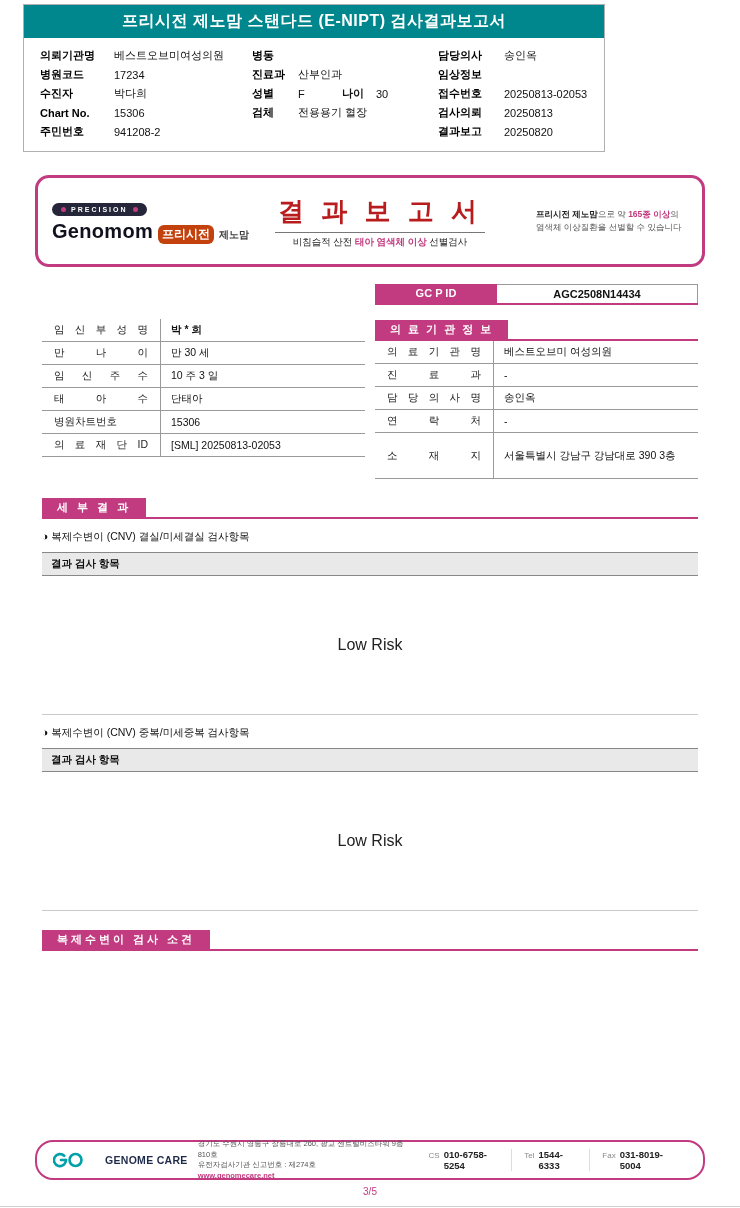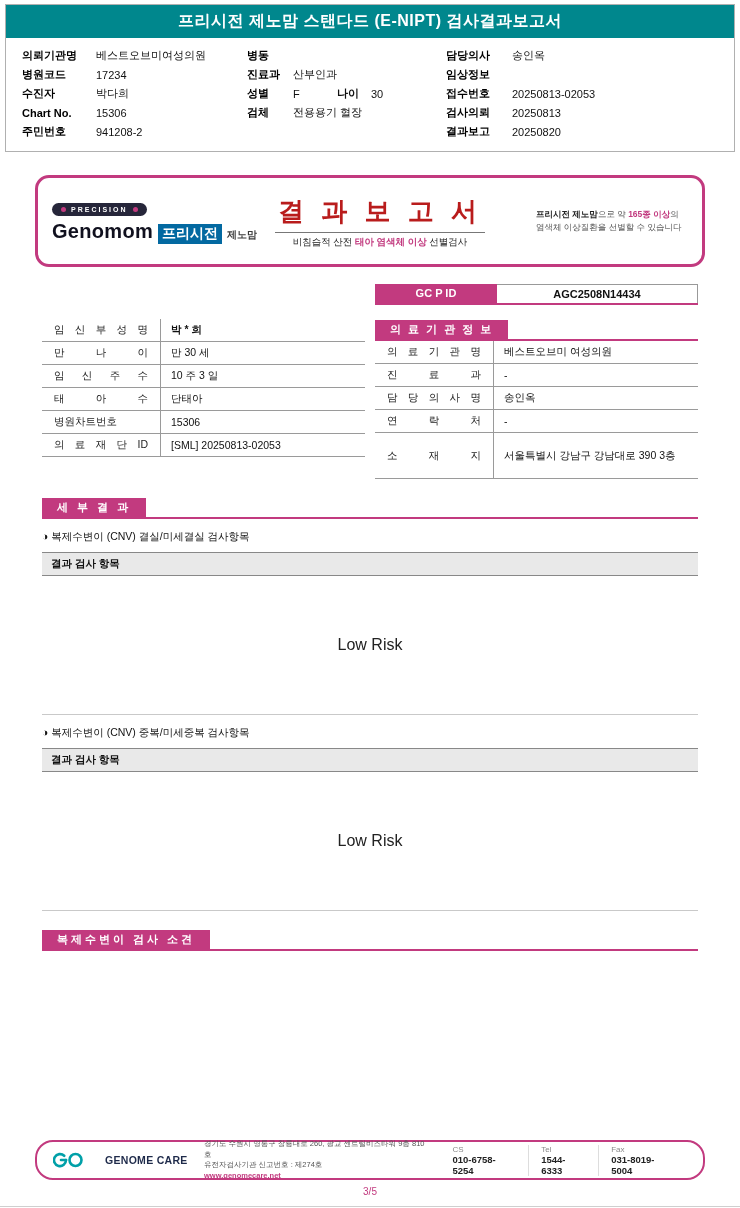--- a/index.html
+++ b/index.html
@@ -3,39 +3,39 @@
 <meta charset="utf-8">
 <style>
   * { margin:0; padding:0; box-sizing:border-box; }
   body {
     width:740px; height:1208px; position:relative; overflow:hidden;
     background:#ffffff; color:#111;
     font-family:"Liberation Sans","DejaVu Sans",sans-serif;
   }
 
   
-  .top-wrap { position:absolute; left:5px; top:4px; width:730px; border:1px solid #b0b0b0; background:#fff; }
+  .top-wrap { position:absolute; left:23px; top:4px; width:582px; border:1px solid #b0b0b0; background:#fff; }
   .banner { background:#00878d; color:#fff; font-weight:bold; font-size:16px; text-align:center; padding:6px 0; letter-spacing:0.5px; }
-  .patient-panel { display:flex; padding:8px 8px 10px 16px; font-size:11px;gap:13px; }
+  .patient-panel { display:flex; padding:8px 8px 10px 16px; font-size:11px; }
   .pcol { display:flex; flex-direction:column; }
   .pcol1 { width:212px; } .pcol2 { width:186px; } .pcol3 { flex:1; }
   .prow { display:flex; min-height:19px; align-items:center; }
   .plabel { font-weight:bold; color:#000; }
   .pcol1 .plabel { width:74px; } .pcol2 .plabel { width:46px; } .pcol3 .plabel { width:66px; }
   .gval1 { width:44px; } .plabel2 { font-weight:bold; width:34px; }
 
   
   .doc { position:absolute; left:35px; top:175px; width:670px; }
   .doc-header { border:3px solid #c23a7f; border-radius:14px; height:92px; display:flex; align-items:center; padding:8px 14px; gap:8px; }
   .logo-block { width:172px; }
   .precision-pill { display:inline-flex; align-items:center; gap:5px; background:#26263a; color:#fff; font-size:7px; font-weight:bold; letter-spacing:2px; padding:3px 9px; border-radius:9px; }
   .pill-dot { width:5px; height:5px; border-radius:50%; background:#c23a7f; }
   .brand-row { margin-top:4px; display:flex; align-items:baseline; gap:5px; white-space:nowrap; }
   .brand { font-size:20px; font-weight:bold; color:#10101e; letter-spacing:0.3px; }
-  .brand-kr-box { background:#0369a1; color:#fff; font-size:14px; font-weight:bold; padding:1px 4px; border-radius:0; }
+  .brand-kr-box { background:#c2410c; color:#fff; font-size:12px; font-weight:bold; padding:1px 4px; border-radius:6px; }
   .brand-kr { color:#3a3a3a; font-size:10px; font-weight:bold; }
   .center-block { flex:1; text-align:center; }
   .doc-title { font-size:26px; font-weight:bold; letter-spacing:5px; color:#b91c1c; white-space:nowrap; }
   .doc-sub { display:inline-block; margin-top:3px; padding:3px 18px 0; border-top:1.5px solid #777; font-size:9.5px; color:#222; white-space:nowrap; }
   .sub-hl { color:#c23a7f; font-weight:bold; }
   .note-block { width:152px; font-size:8.5px; color:#555; line-height:1.55; }
   .note-b { font-weight:bold; color:#222; }
   .note-hl { color:#c23a7f; font-weight:bold; }
 
   .gcpid-row { margin:17px 7px 0 auto; width:323px; display:flex; border-bottom:2px solid #c23a7f; }
@@ -61,21 +61,21 @@
   .result-body { height:138px; display:flex; align-items:center; justify-content:center; font-size:16px; color:#222; }
   .thin-divider { margin:0 7px; border-bottom:1px solid #c9c9c9; }
 
   
   .footer { position:absolute; left:35px; top:1140px; width:670px; height:40px; border:2.5px solid #c23a7f; border-radius:18px; display:flex; align-items:center; padding:0 16px; gap:10px; background:#fff; }
   .logo-row { display:flex; align-items:center; gap:22px; width:142px; }
   .logo-text { font-weight:bold; font-size:10.5px; color:#1e2a4a; letter-spacing:0.3px; white-space:nowrap; }
   .addr { font-size:7.5px; color:#555; line-height:1.4; }
   .addr .web { color:#c23a7f; font-weight:bold; }
   .contacts { margin-left:auto; display:flex; align-items:center; }
-  .cgroup { display:flex; align-items:baseline; padding:0 12px;flex-direction:column; }
+  .cgroup { display:flex; align-items:baseline; padding:0 12px; }
   .cgroup + .cgroup { border-left:1px solid #ddd; }
   .contact-label { color:#8a8a8a; font-size:8px; margin-right:4px; }
   .contact-value { font-weight:bold; font-size:9.5px; color:#222; }
 
   .page-num { position:absolute; top:1186px; left:0; width:100%; text-align:center; color:#c23a7f; font-size:10px; }
   .bottom-line { position:absolute; left:0; bottom:1px; width:100%; border-top:1px solid #cfcfcf; }
 </style>
 </head>
 <body>
 

